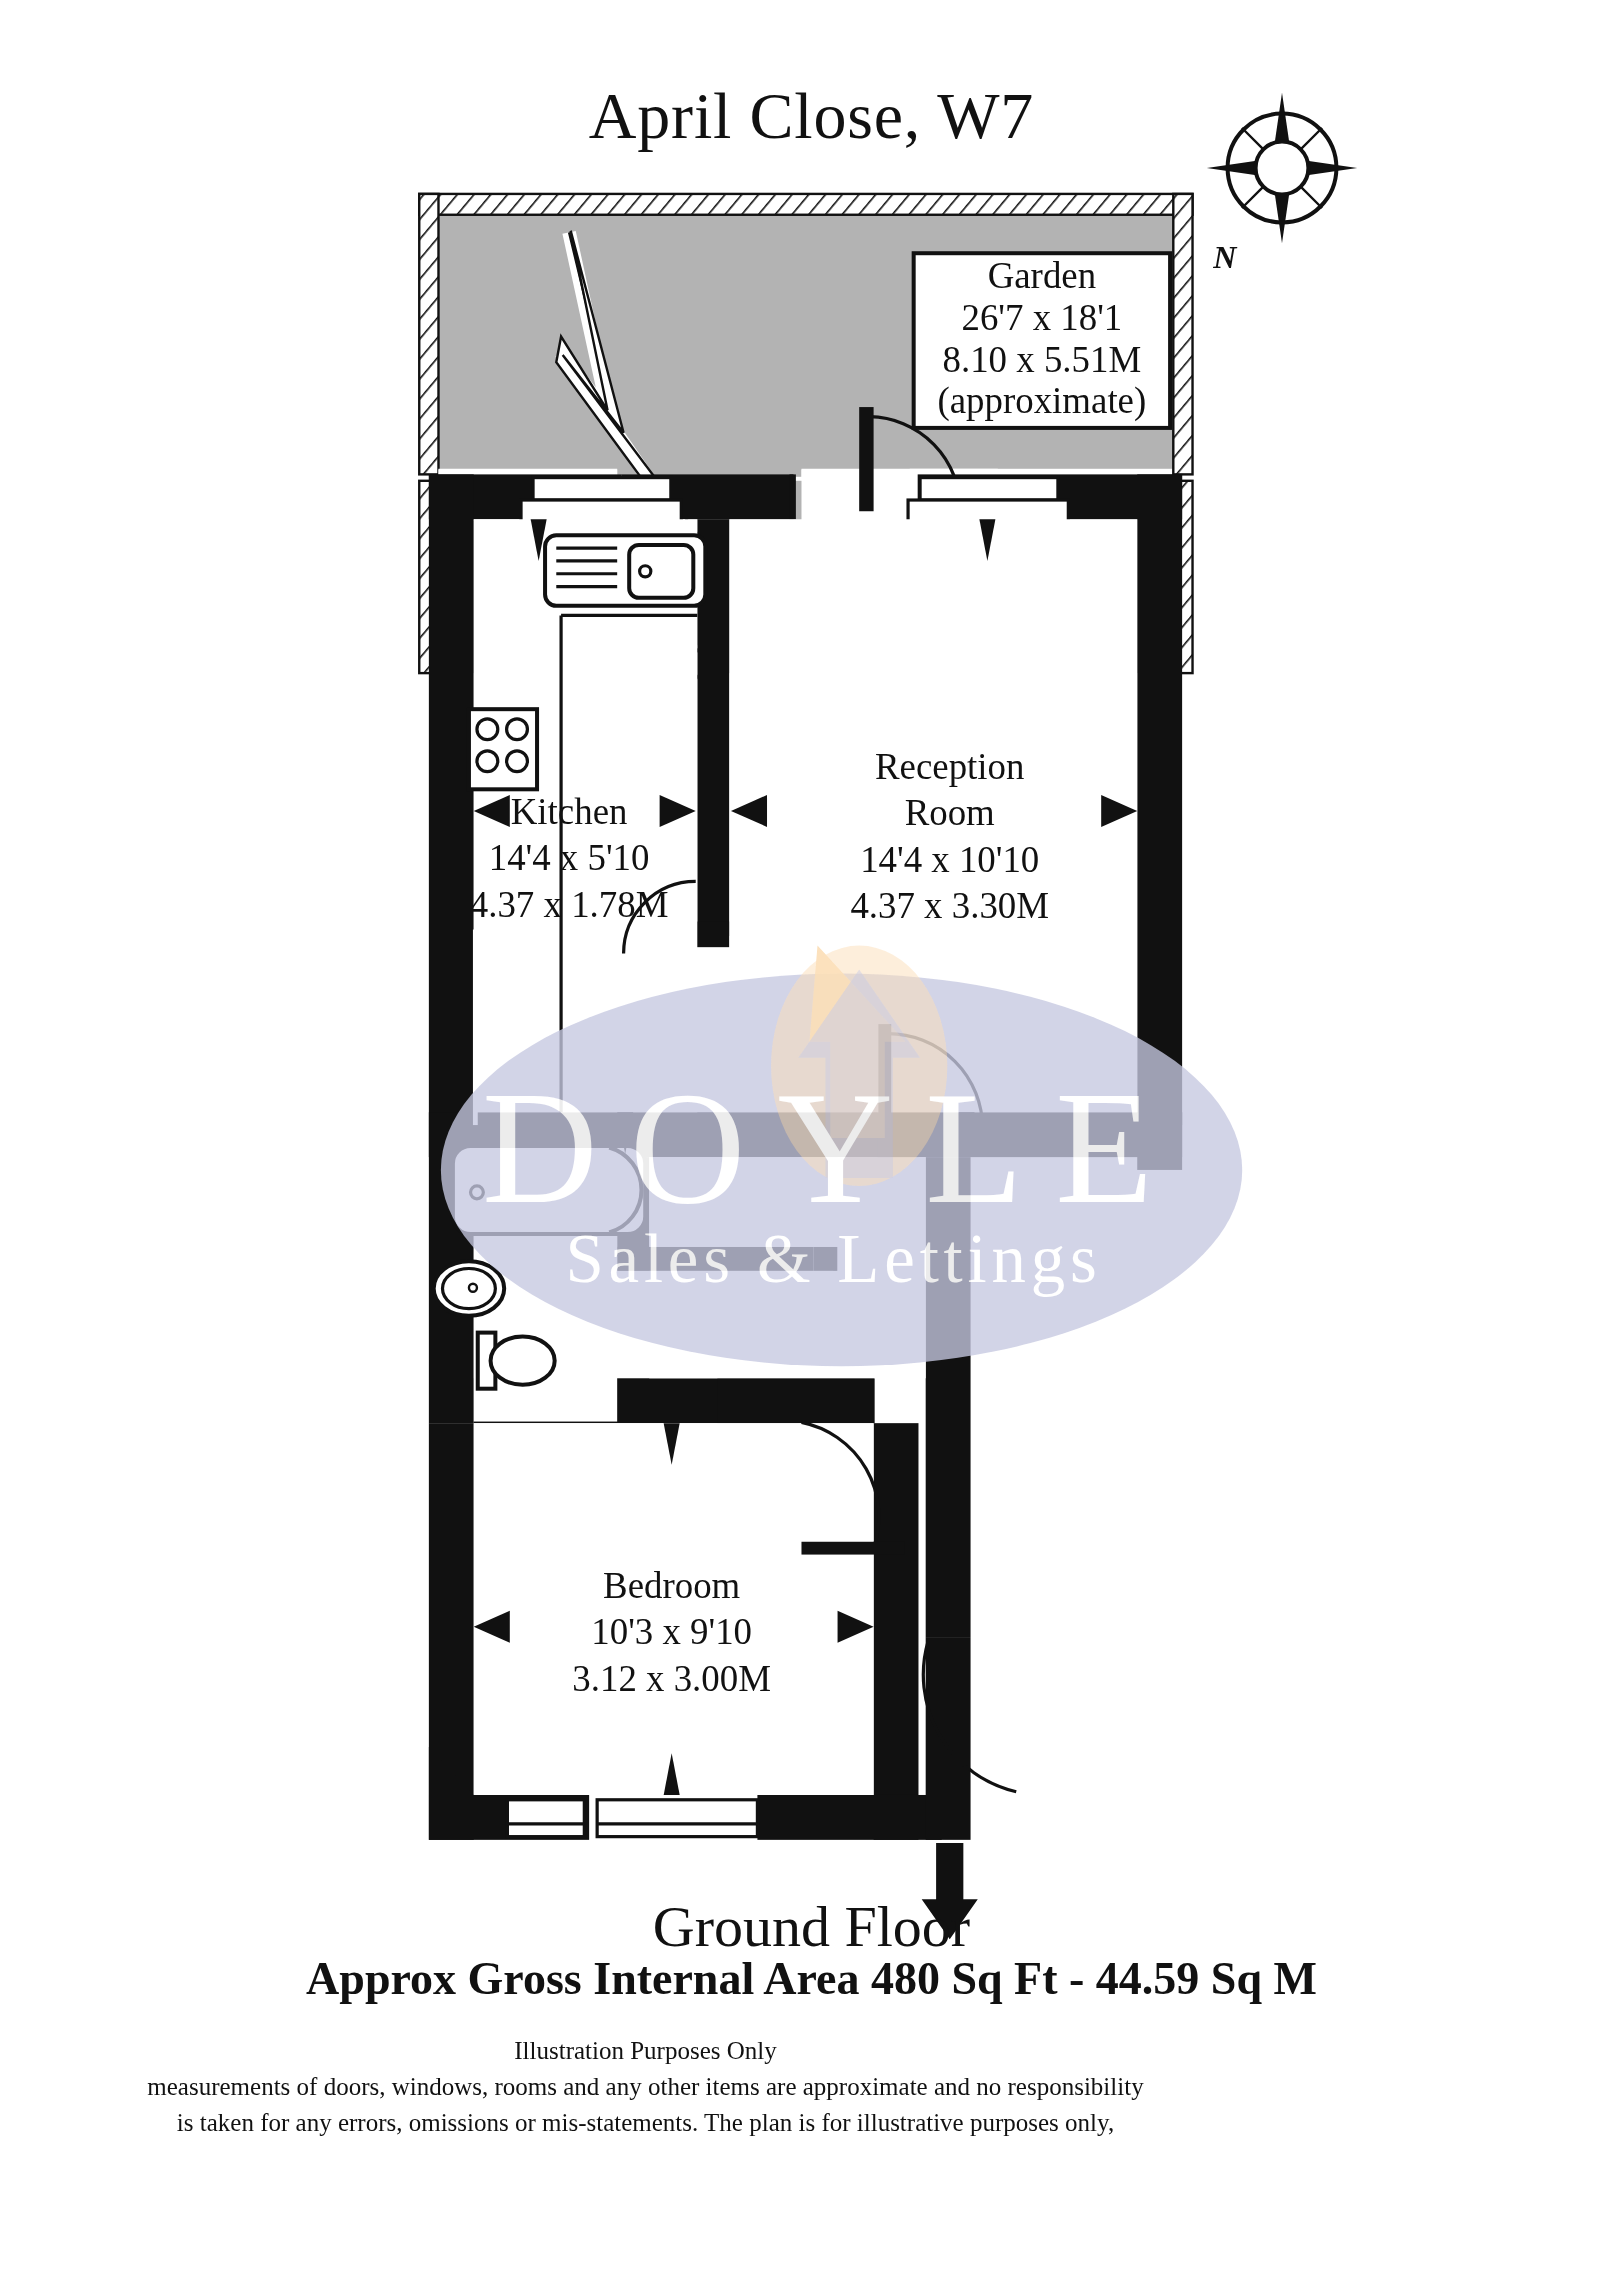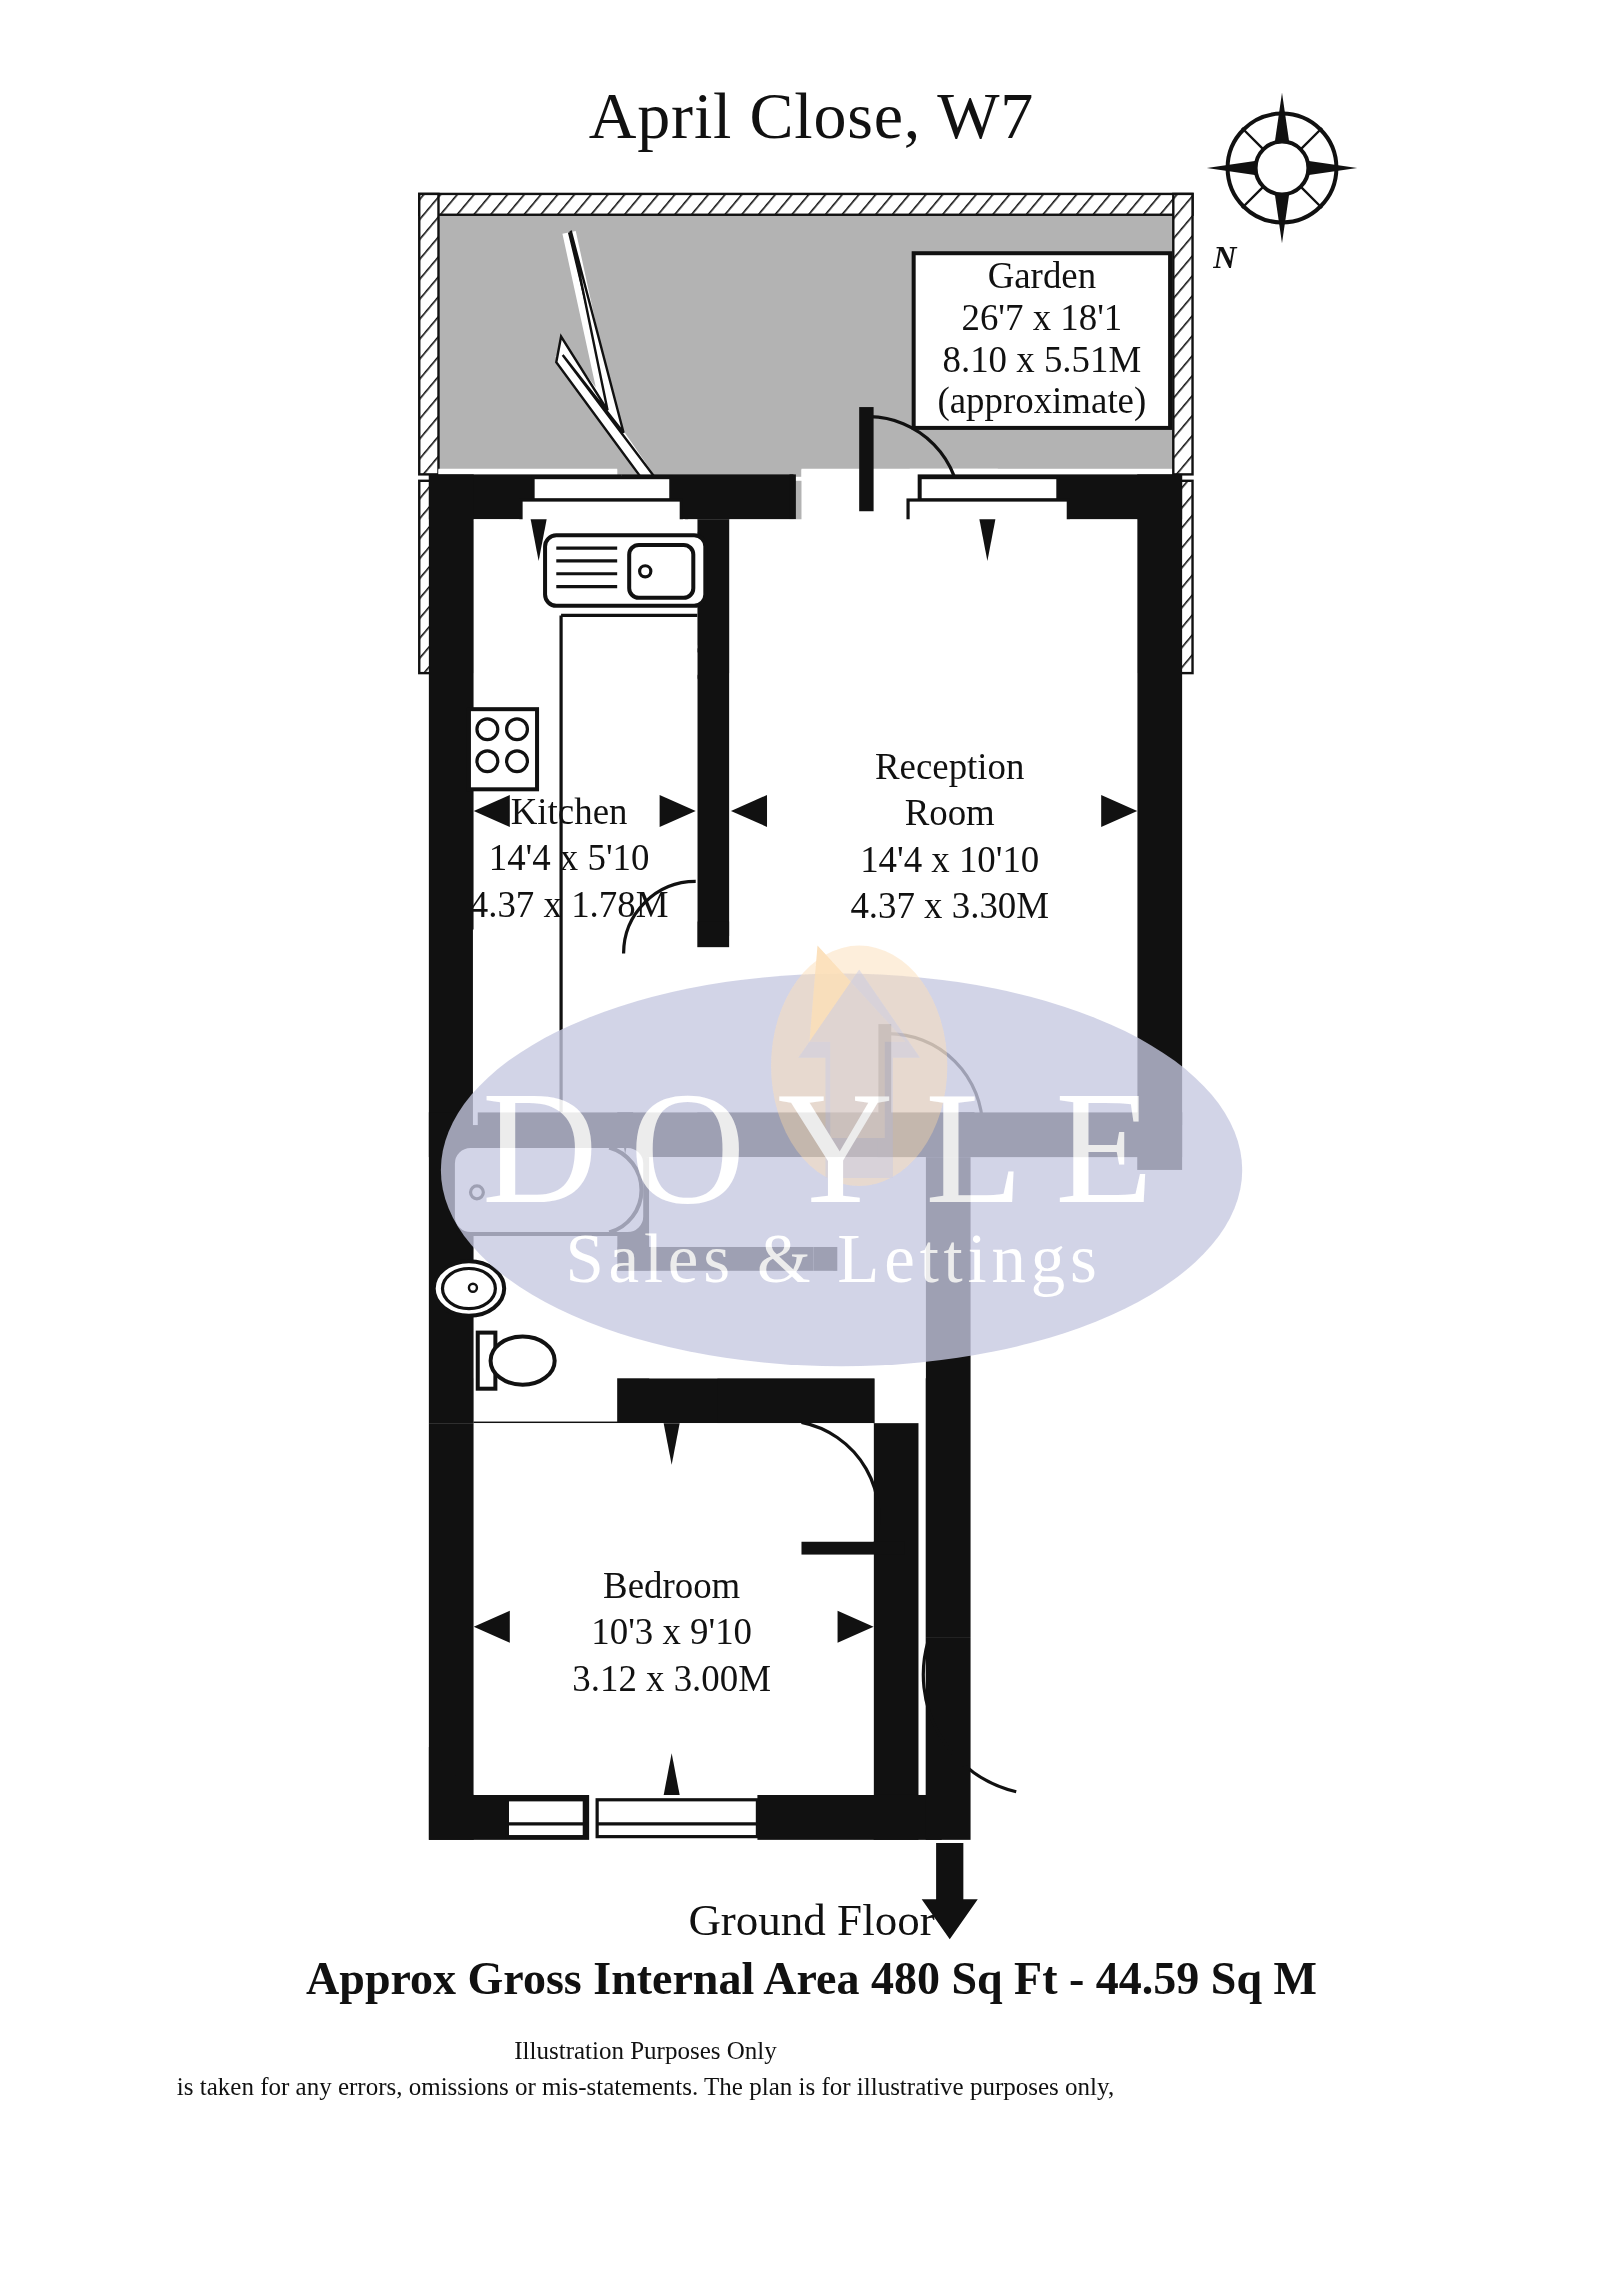--- a/index.html
+++ b/index.html
@@ -62,21 +62,21 @@
   }
   #plan svg { display: block; }
 
   
   #floor-label {
     position: absolute;
     left: 0;
     top: 1898px;
     width: 1623px;
     text-align: center;
-    font-size: 45px;
+    font-size: 58px;
     line-height: 1.0;
   }
   #area-label {
     position: absolute;
     left: 0;
     top: 1956px;
     width: 1623px;
     text-align: center;
     font-size: 46px;
     font-weight: bold;
@@ -383,17 +383,18 @@
       </g>
 
     </g>
   </svg>
   </div>
 
   <div id="floor-label">Ground Floor</div>
   <div id="area-label">Approx Gross Internal Area  480 Sq Ft  - 44.59 Sq M</div>
   <div id="disclaimer">
     <span class="d-line">Illustration Purposes Only</span>
+    <span class="d-line">measurements of doors, windows, rooms and any other items are approximate and no responsibility</span>
     <span class="d-line">is taken for any errors, omissions or mis-statements. The plan is for illustrative purposes only,</span>
   </div>
 
 </div>
 
 
 </body></html>

